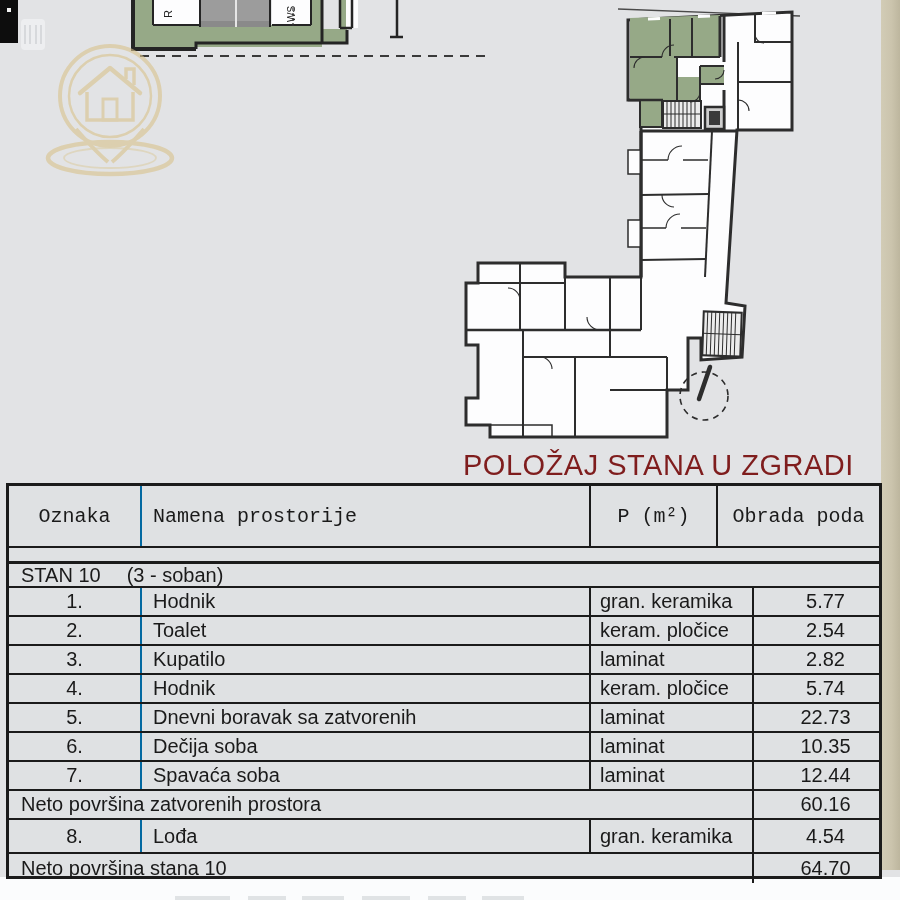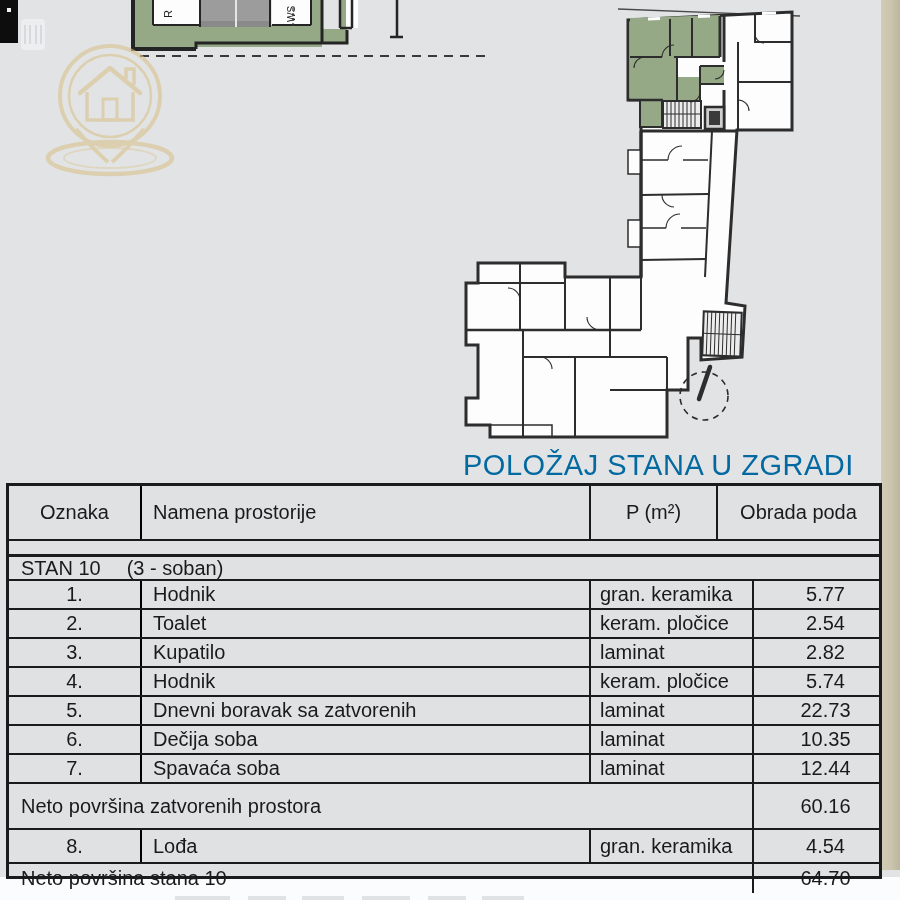--- a/index.html
+++ b/index.html
@@ -19,40 +19,40 @@
   .gray-icon{position:absolute;left:21px;top:19px;width:24px;height:31px;border-radius:4px;
     background:#edeef0;display:flex;justify-content:space-evenly;align-items:center;}
   .gray-icon i{display:block;width:2px;height:19px;background:#d7d9dc;}
   
   .bmark{position:absolute;top:896px;height:4px;background:#e0e3e5;}
   
   #plansvg{position:absolute;left:0;top:0;}
   
   .plan-caption{
     position:absolute;left:463px;top:449px;width:360px;
-    font-size:29px;letter-spacing:.5px;color:#0369a1;white-space:nowrap;
+    font-size:29px;letter-spacing:.5px;color:#7f1d1d;white-space:nowrap;
   }
   
   .spec-table{
     position:absolute;left:6px;top:483px;width:876px;height:396px;
     box-sizing:border-box;border:3px solid #1b1b1b;background:#dfe1e3;
     display:flex;flex-direction:column;font-size:20px;
   }
   .trow{display:flex;box-sizing:border-box;border-bottom:2px solid #1b1b1b;flex:none;}
   .trow:last-child{border-bottom:none;}
   .tcell{box-sizing:border-box;display:flex;align-items:center;overflow:hidden;white-space:nowrap;}
   .c1{width:131px;justify-content:center;flex:none;}
-  .c2{flex:1 1 auto;padding-left:11px;border-left:2px solid #000000;}
+  .c2{flex:1 1 auto;padding-left:11px;border-left:2px solid #0369a1;}
   .c3{width:163px;padding-left:9px;border-left:2px solid #1b1b1b;flex:none;}
   .c4{width:127px;justify-content:center;padding-left:18px;border-left:2px solid #1b1b1b;flex:none;}
-  .row-header{height:55px;}
+  .row-header{height:62px;font-family:Liberation Mono, monospace;}
   .row-spacer{height:16px;border-bottom:3px solid #1b1b1b;}
   .row-stan{height:24px;font-size:20px;}
   .row-data{height:29px;}
-  .row-sub{height:46px;}
+  .row-sub{height:29px;}
   .row-8{height:34px;}
   .row-total{height:29px;border-radius:7px;}
   .stan-name{padding-left:12px;}
   .stan-type{padding-left:26px;}
   .merged{flex:1 1 auto;display:flex;align-items:center;padding-left:12px;box-sizing:border-box;white-space:nowrap;}
 </style>
 </head>
 <body>
 
 <div id="stage">

